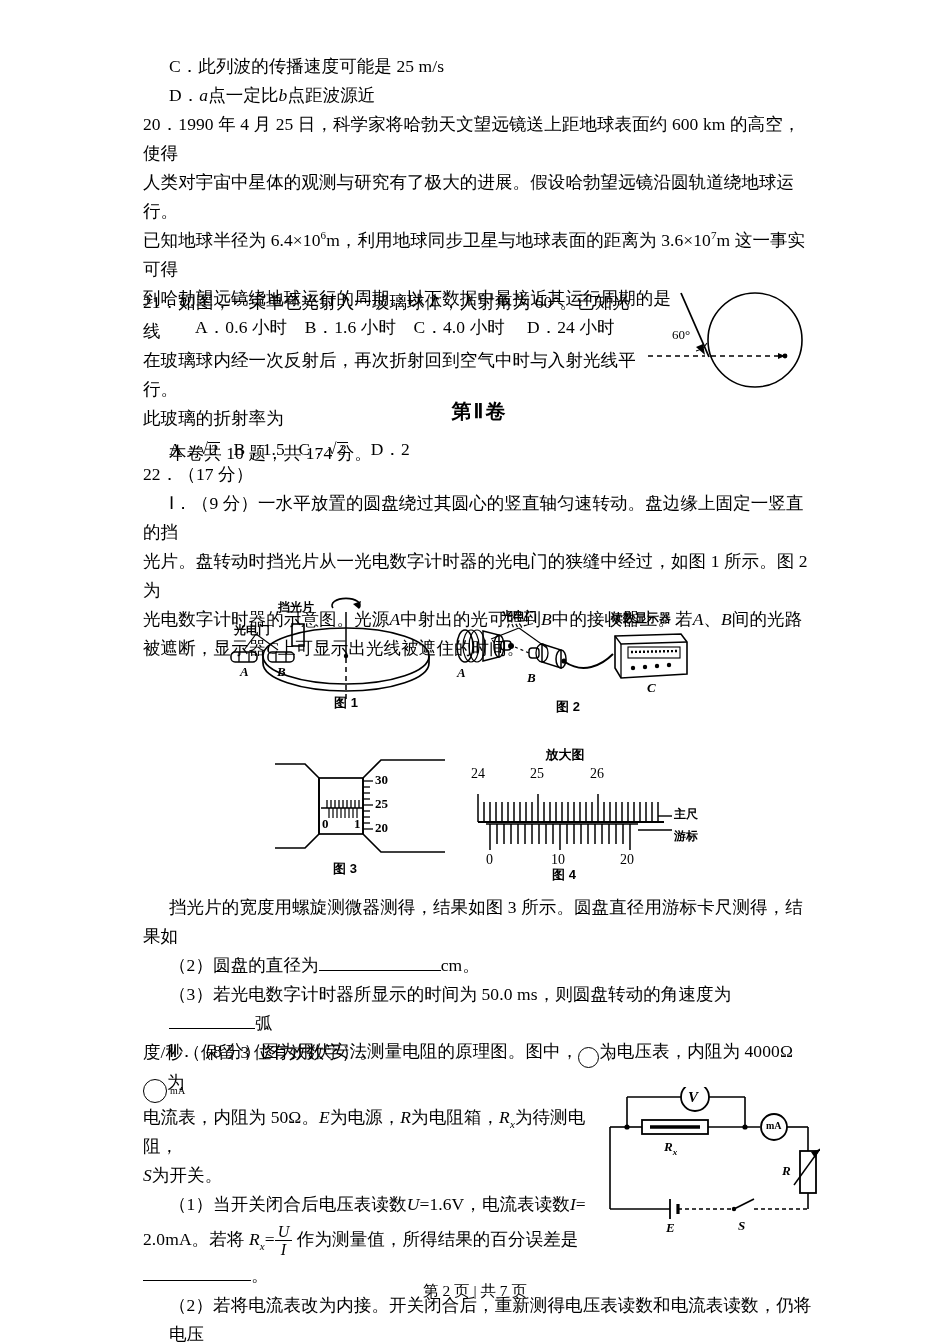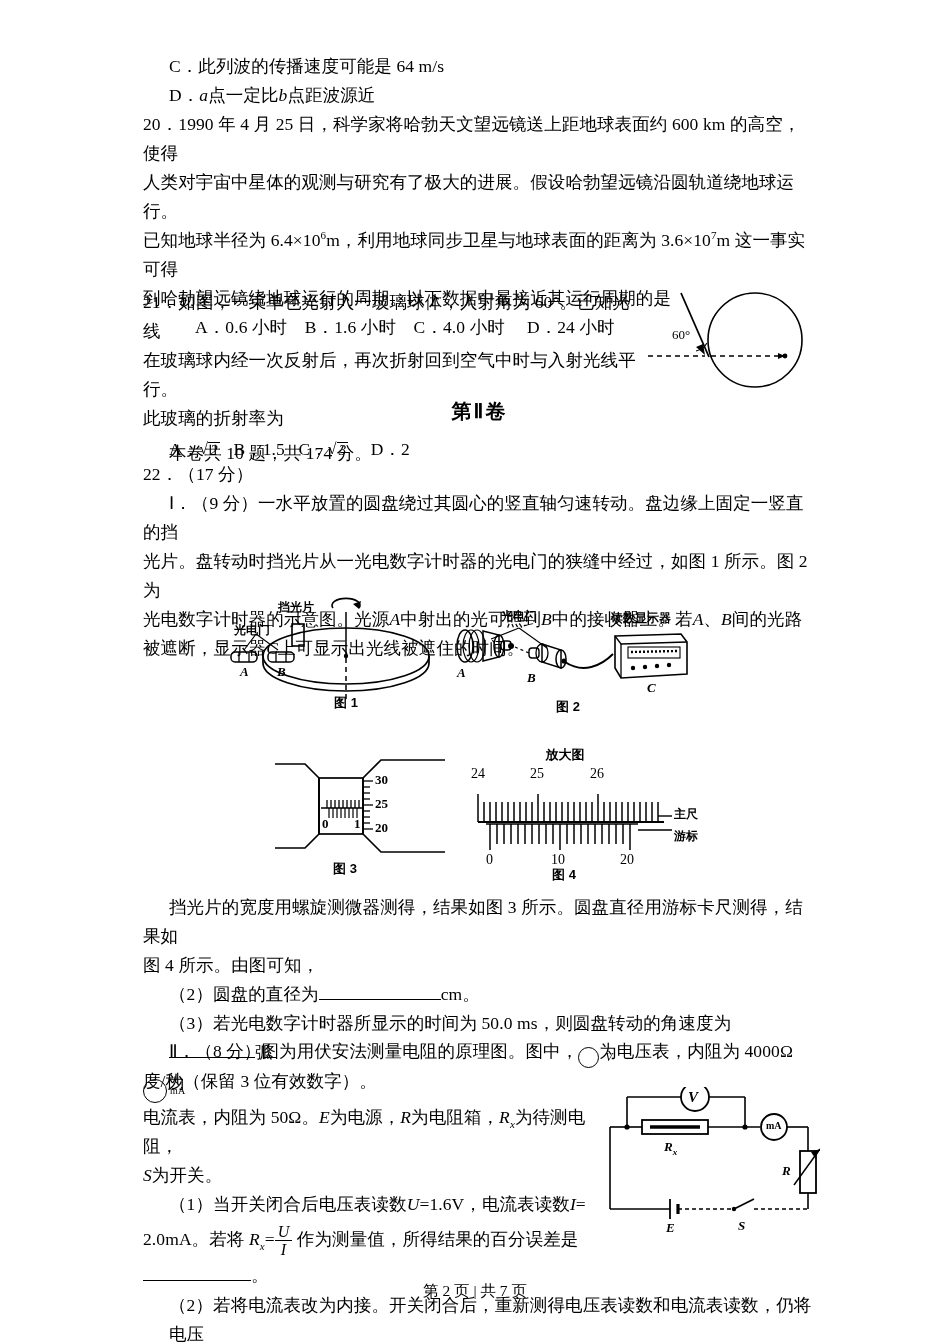--- a/index.html
+++ b/index.html
@@ -59,21 +59,21 @@
   .cap { text-align:center; font-size:13px; font-weight:bold; font-family:"Liberation Sans", sans-serif; }
   .lbl { position:absolute; font-size:12px; font-family:"Liberation Sans", sans-serif; font-weight:bold; }
   .lbl-i { position:absolute; font-size:13px; font-style:italic; font-family:"Liberation Serif", serif; font-weight:bold; }
 </style>
 </head>
 <body>
 
 <div class="page">
 
   <div class="col ln" style="top:52px;">
-    <div class="ind2">C．此列波的传播速度可能是 64 m/s</div>
+    <div class="ind2">C．此列波的传播速度可能是 25 m/s</div>
     <div class="ind2"><span>D．</span><i class="v">a</i><span>点一定比</span><i class="v">b</i><span>点距波源近</span></div>
   </div>
 
   <div class="col ln" style="top:110px;">
     <div>20．1990 年 4 月 25 日，科学家将哈勃天文望远镜送上距地球表面约 600 km 的高空，使得</div>
     <div>人类对宇宙中星体的观测与研究有了极大的进展。假设哈勃望远镜沿圆轨道绕地球运行。</div>
     <div><span>已知地球半径为 6.4×10</span><sup>6</sup><span>m，利用地球同步卫星与地球表面的距离为 3.6×10</span><sup>7</sup><span>m 这一事实可得</span></div>
     <div>到哈勃望远镜绕地球运行的周期。以下数据中最接近其运行周期的是</div>
     <div class="ind3">A．0.6 小时　B．1.6 小时　C．4.0 小时　 D．24 小时</div>
   </div>
@@ -336,21 +336,20 @@
     <span class="lbl" style="left:18px; top:104px; font-family:'Liberation Serif',serif; font-size:14px; font-weight:normal;">0</span>
     <span class="lbl" style="left:83px; top:104px; font-family:'Liberation Serif',serif; font-size:14px; font-weight:normal;">10</span>
     <span class="lbl" style="left:152px; top:104px; font-family:'Liberation Serif',serif; font-size:14px; font-weight:normal;">20</span>
     <span class="lbl" style="left:206px; top:58px;">主尺</span>
     <span class="lbl" style="left:206px; top:80px;">游标</span>
     <div class="cap" style="position:absolute; left:66px; top:118px; width:60px;">图 4</div>
   </div>
 
   <div class="col ln" style="top:893px;">
     <div class="ind1">挡光片的宽度用螺旋测微器测得，结果如图 3 所示。圆盘直径用游标卡尺测得，结果如</div>
-    <div>图 4 所示。由图可知，</div>
     <div class="ind2"><span>（2）圆盘的直径为</span><span class="blank-l"></span><span>cm。</span></div>
     <div class="ind2"><span>（3）若光电数字计时器所显示的时间为 50.0 ms，则圆盘转动的角速度为</span><span class="blank-s"></span><span>弧</span></div>
     <div>度/秒（保留 3 位有效数字）。</div>
   </div>
 
   <div class="col ln" style="top:1037px;">
     <div class="ind1"><span>Ⅱ．（8 分）图为用伏安法测量电阻的原理图。图中，</span><span class="circ">V</span><span>为电压表，内阻为 4000Ω</span><span class="circ ma">mA</span><span>为</span></div>
     <div style="width:470px;"><span>电流表，内阻为 50Ω。</span><i class="v">E</i><span>为电源，</span><i class="v">R</i><span>为电阻箱，</span><i class="v">R</i><sub><i class="v">x</i></sub><span>为待测电阻，</span></div>
     <div style="width:470px;"><i class="v">S</i><span>为开关。</span></div>
     <div class="ind2" style="width:470px;"><span>（1）当开关闭合后电压表读数</span><i class="v">U</i><span>=1.6V，电流表读数</span><i class="v">I</i><span>=</span></div>

